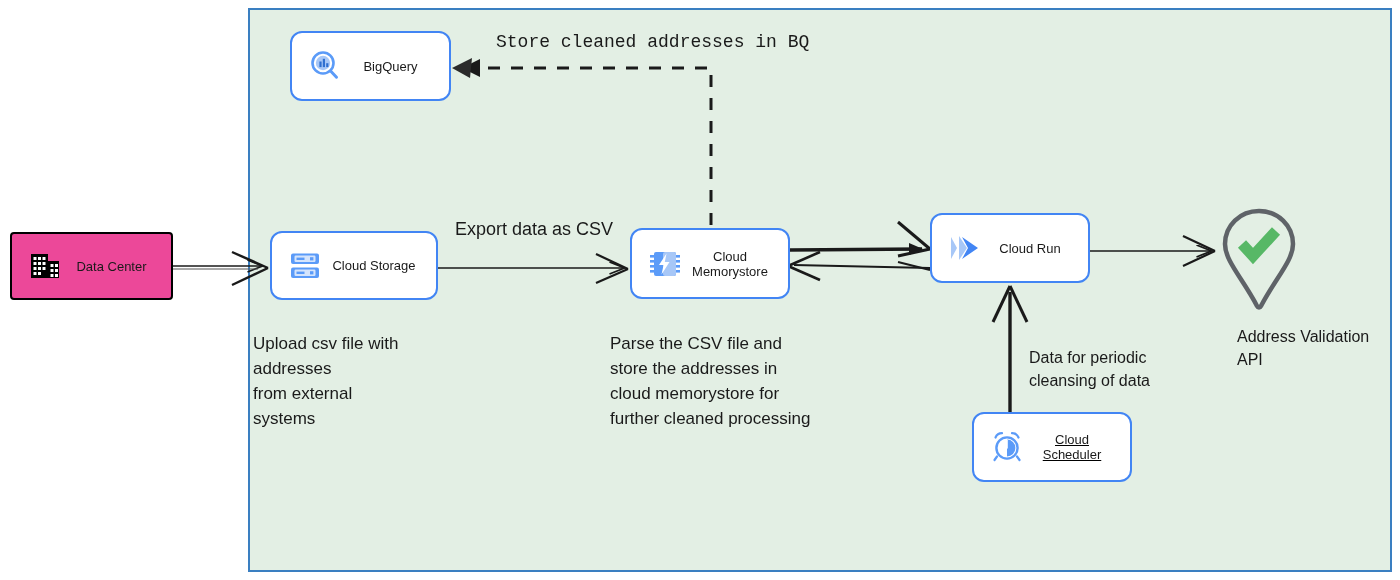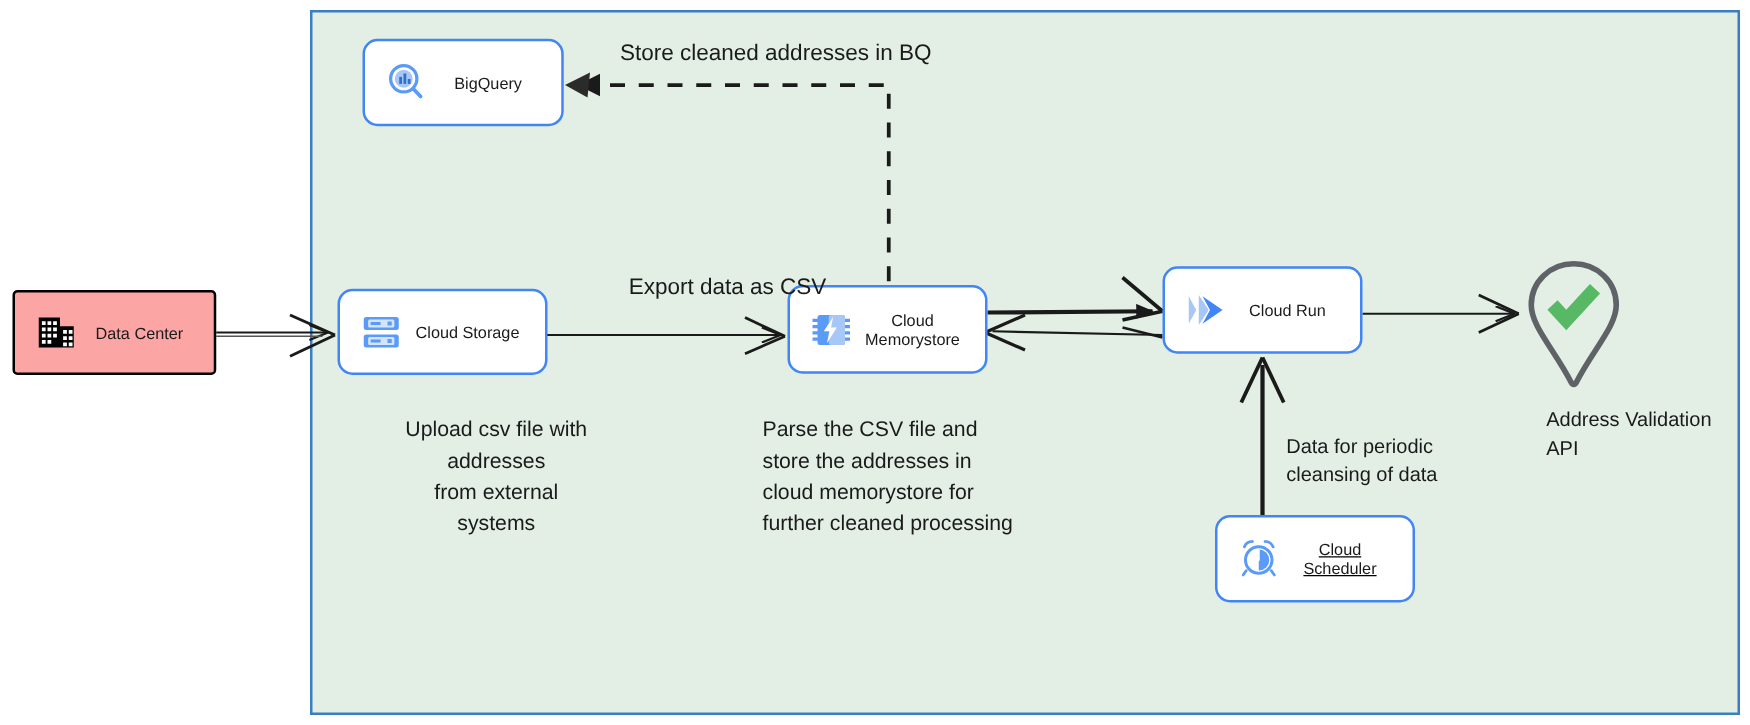--- a/index.html
+++ b/index.html
@@ -45,21 +45,21 @@
   .node {
     position: absolute;
     box-sizing: border-box;
     display: flex;
     align-items: center;
     background: #ffffff;
     border: 2px solid #4285f4;
     border-radius: 12px;
   }
   .node.onprem {
-    background: #fca5a5;
+    background: #ec4899;
     border: 2px solid #000000;
     border-radius: 4px;
   }
   .node .node-icon {
     flex: 0 0 auto;
     width: 34px;
     height: 34px;
     margin-left: 16px;
     display: flex;
     align-items: center;
@@ -84,23 +84,23 @@
   #node-scheduler    { left: 972px; top: 412px; width: 160px; height: 70px; text-decoration: underline; }
 
   
   .label {
     position: absolute;
     font-size: 17px;
     line-height: 25px;
     color: #1a1a1a;
     white-space: pre-line;
   }
-  #label-store-bq    { left: 496px; top: 30px;  font-size: 18px; }
-  #label-export-csv  { left: 455px; top: 217px; font-size: 18px; margin-left: 48px; }
-  #label-upload      { left: 267px; top: 331px; width: 260px; text-align: center; }
+  #label-store-bq    { left: 496px; top: 30px;  font-size: 18px; font-family: Liberation Mono, monospace; }
+  #label-export-csv  { left: 455px; top: 217px; font-size: 18px; }
+  #label-upload      { left: 253px; top: 331px; width: 260px; }
   #label-parse       { left: 610px; top: 331px; width: 300px; }
   #label-periodic    { left: 1029px; top: 346px; width: 230px; font-size: 16px; line-height: 23px; }
   #label-avapi       { left: 1237px; top: 325px; width: 180px; font-size: 16px; line-height: 23px; }
 
   
   #pin-avapi {
     position: absolute;
     left: 1219px;
     top: 207px;
     width: 80px;

